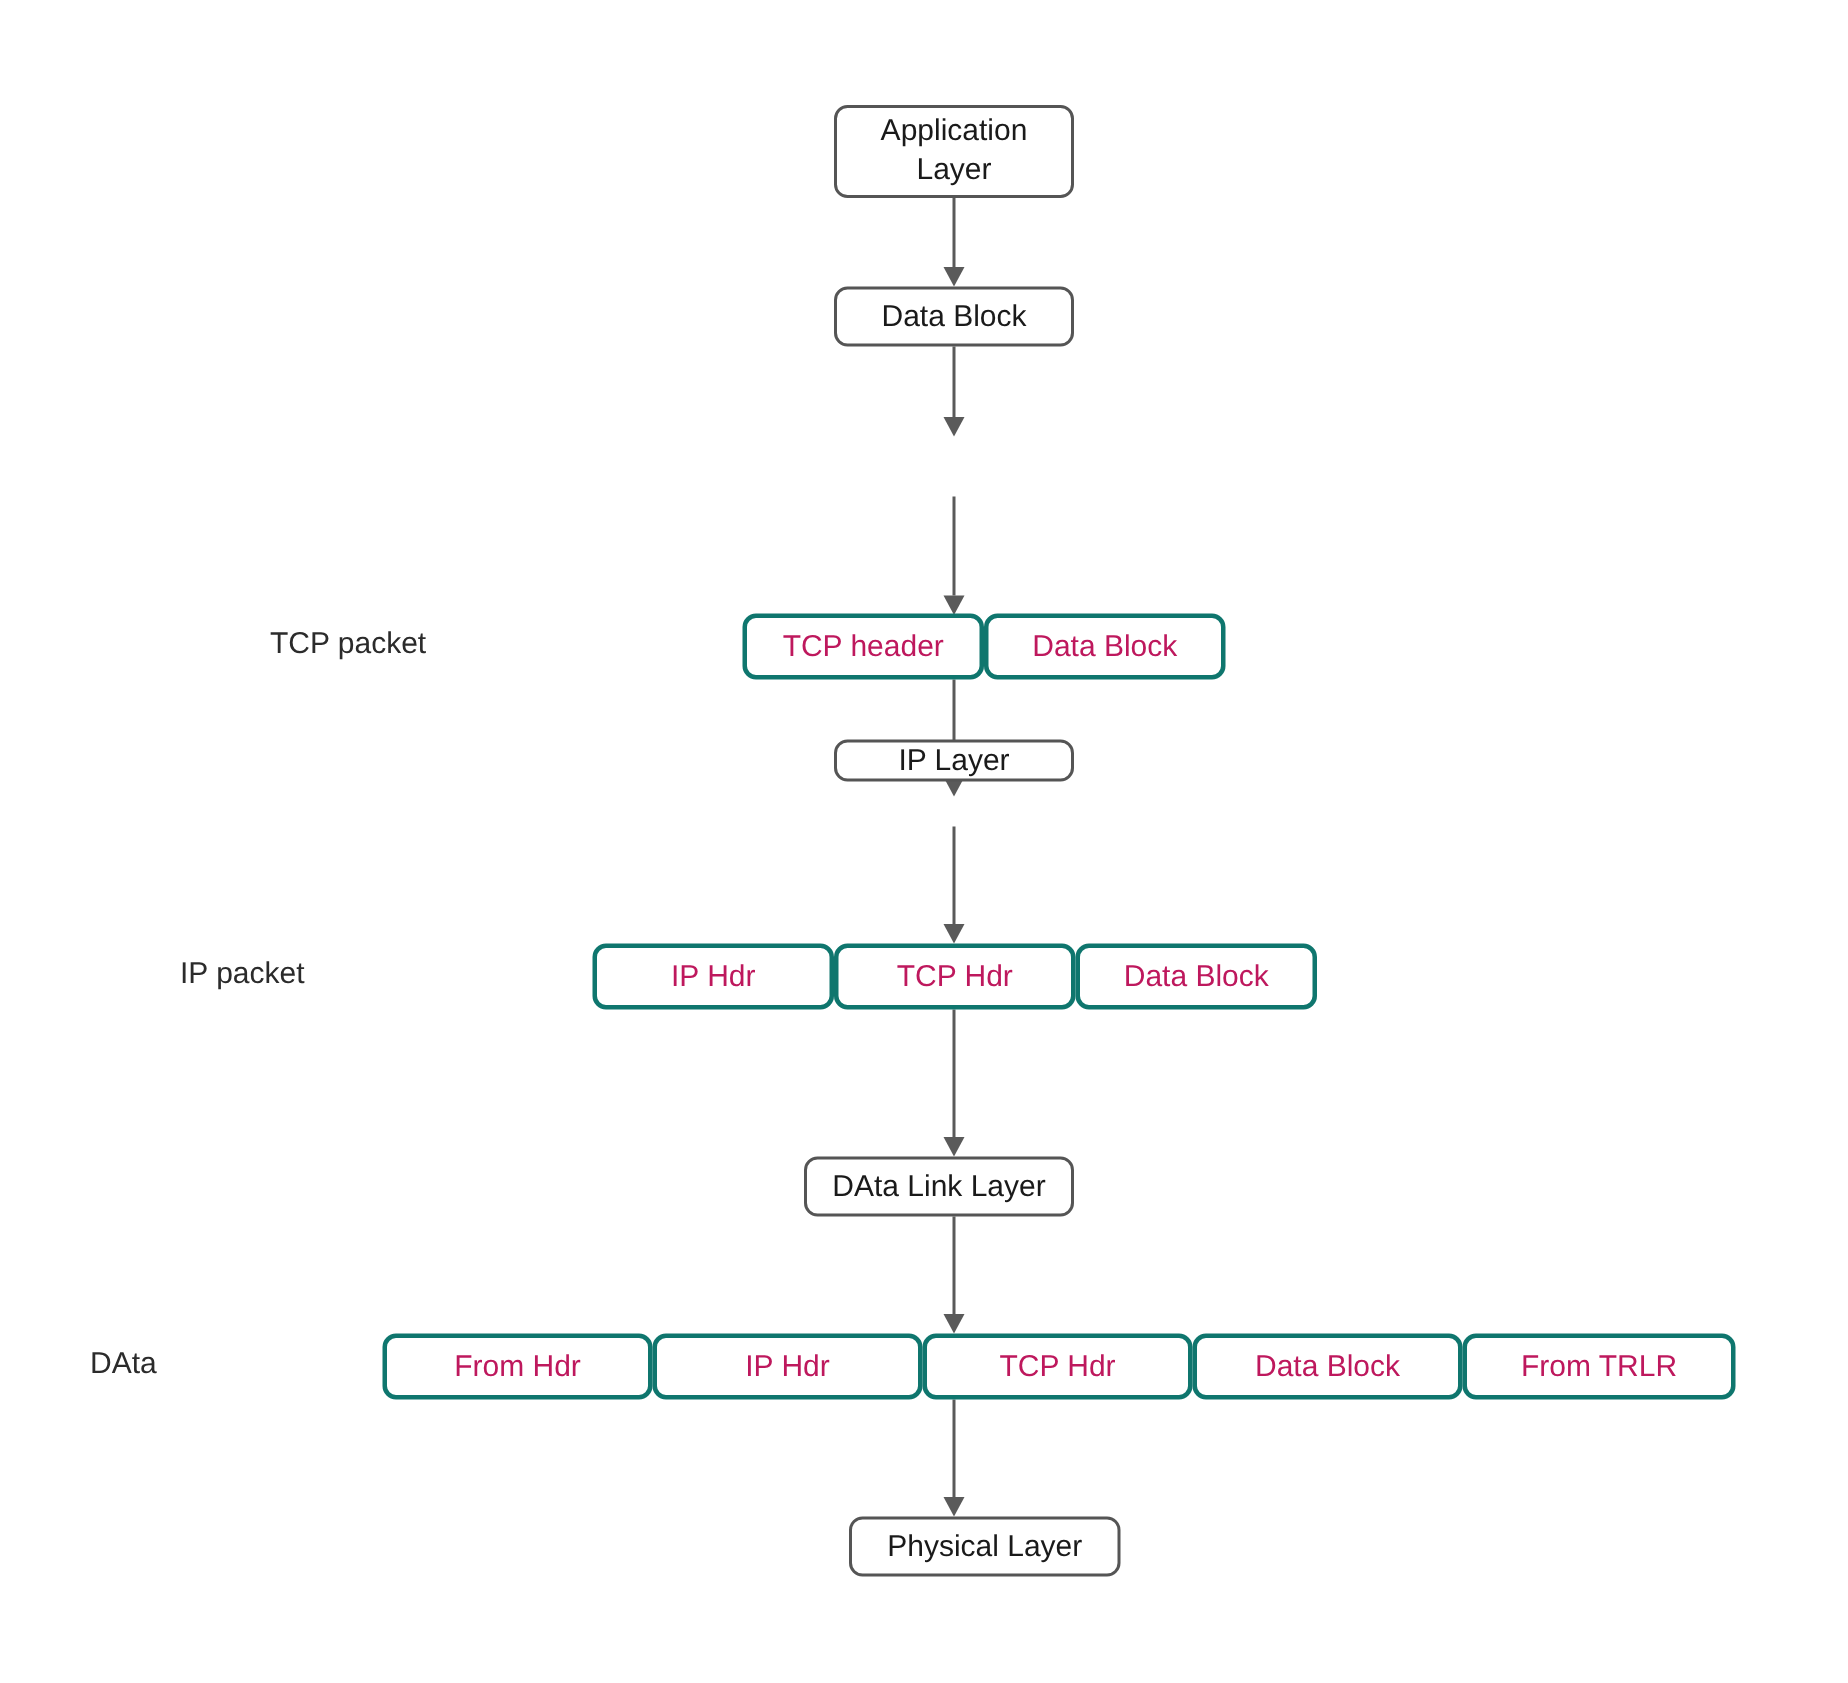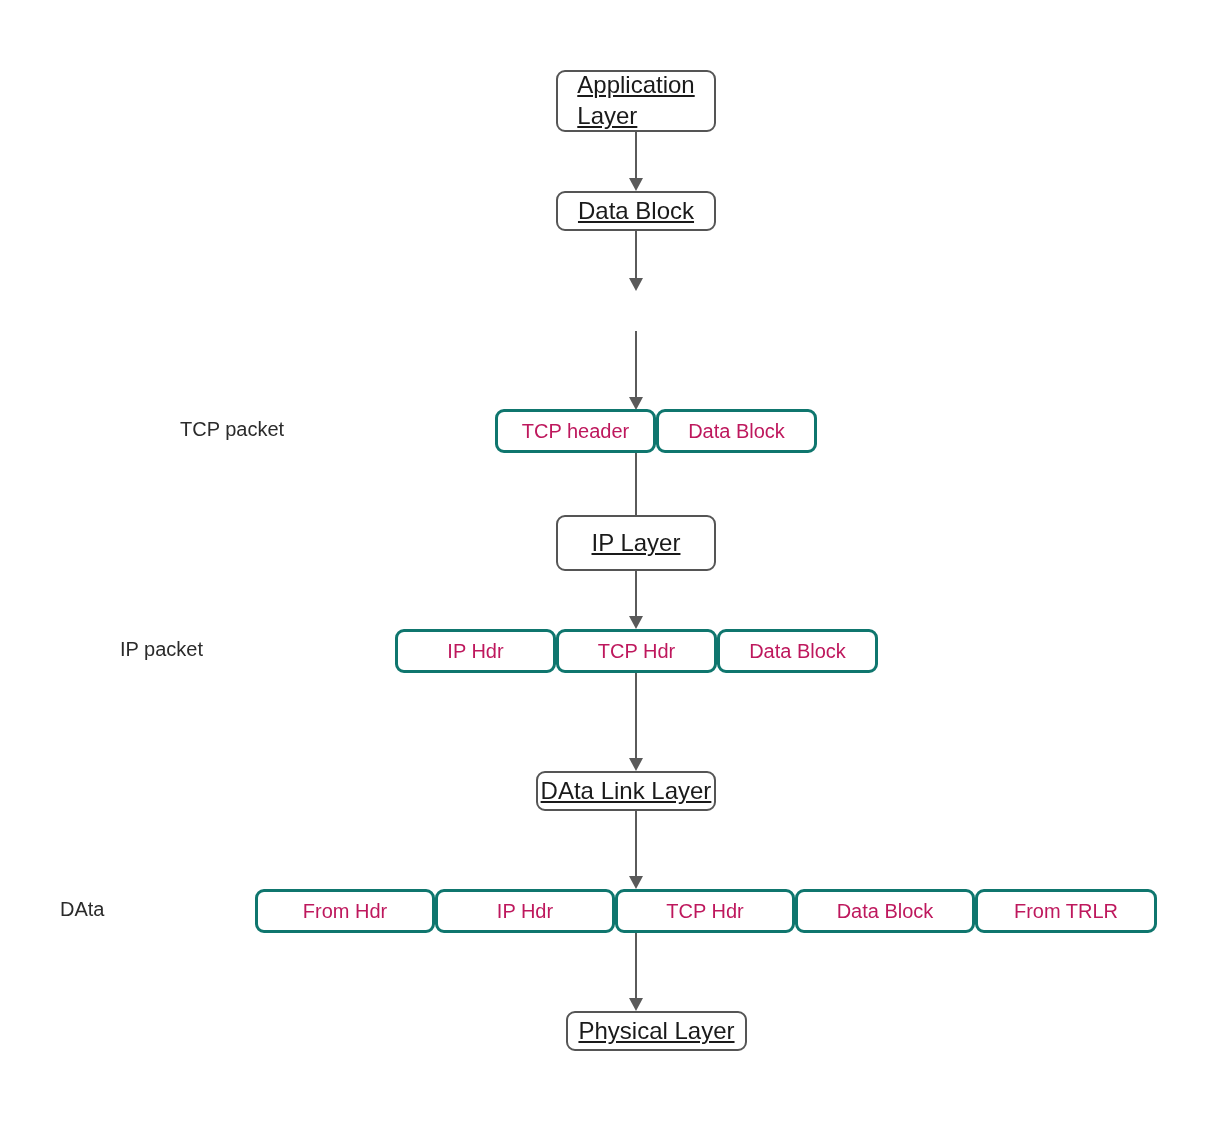--- a/index.html
+++ b/index.html
@@ -20,27 +20,27 @@
     width: 1232px;
     height: 1122px;
   }
   .node {
     position: absolute;
     box-sizing: border-box;
     border: 2px solid #555555;
     border-radius: 9px;
     background: #ffffff;
     color: #1a1a1a;
-    font-size: 24px;
+    font-size: 20px;
     line-height: 1.22;
     display: flex;
     align-items: center;
     justify-content: center;
+    text-align: center;
     z-index: 3;
-    text-decoration: underline;
   }
   .node.multi {
     line-height: 1.28;
   }
   .seg-row {
     position: absolute;
     display: flex;
     z-index: 3;
   }
   .seg {
@@ -122,21 +122,21 @@
   <div class="seg-row" style="left:495px; top:409px;">
     <div class="seg" style="width:161px;">TCP header</div>
     <div class="seg" style="width:161px;">Data Block</div>
   </div>
 
   <div class="arrow" style="left:629px; top:453px; width:14px; height:78px;">
     <div class="shaft" style="height:65px;"></div>
     <div class="head"></div>
   </div>
 
-  <div class="node" style="left:556px; top:515px; width:160px; height:56px;">IP Layer</div>
+  <div class="node" style="left:556px; top:493px; width:160px; height:28px;">IP Layer</div>
 
   <div class="arrow" style="left:629px; top:551px; width:14px; height:78px;">
     <div class="shaft" style="height:65px;"></div>
     <div class="head"></div>
   </div>
 
   <div class="side-label" style="left:120px; top:638px; width:213px;">IP packet</div>
   <div class="seg-row" style="left:395px; top:629px;">
     <div class="seg" style="width:161px;">IP Hdr</div>
     <div class="seg" style="width:161px;">TCP Hdr</div>

